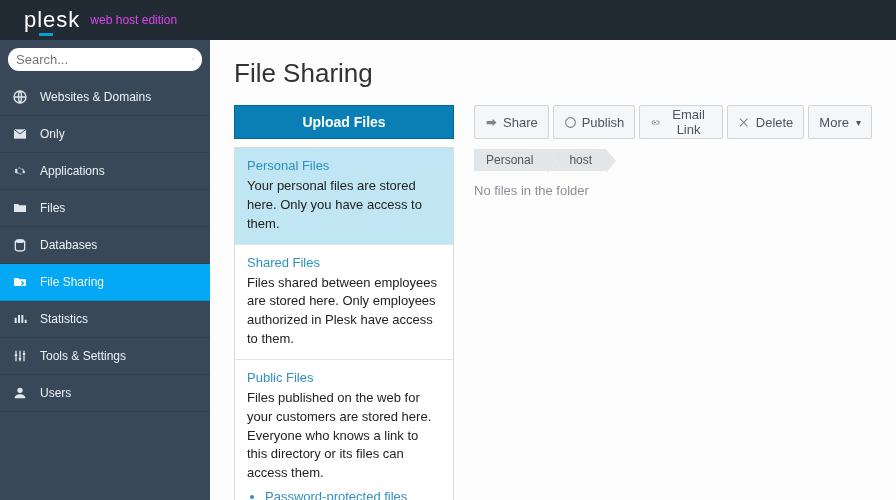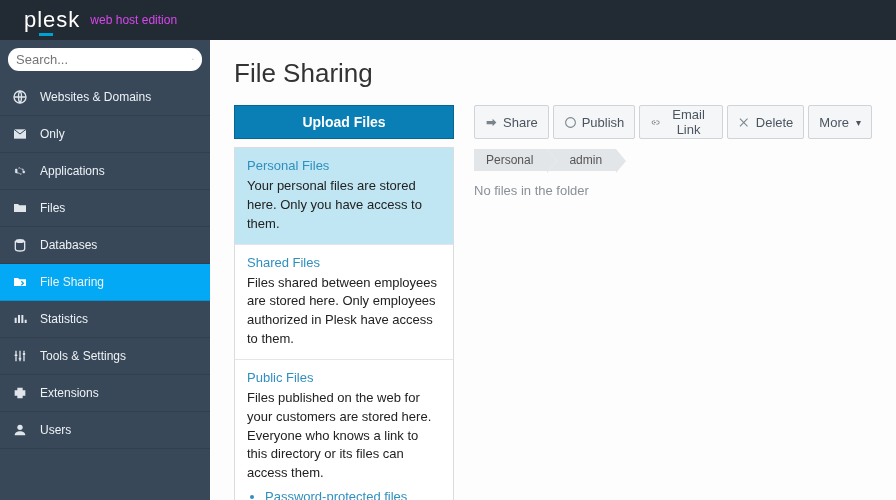--- a/index.html
+++ b/index.html
@@ -129,28 +129,20 @@
               <circle cx="6" cy="11" r="2" fill="#dfe5ea"></circle>
               <circle cx="12" cy="16" r="2" fill="#dfe5ea"></circle>
               <circle cx="18" cy="9" r="2" fill="#dfe5ea"></circle>
             </svg>
           </span>
           <span>Tools &amp; Settings</span>
         </li>
         <li class="nav-item">
           <span class="nav-icon">
             <svg viewBox="0 0 24 24">
-              <path d="M4 8h4V4h8v4h4v8h-4v4H8v-4H4z" fill="#dfe5ea"></path>
-            </svg>
-          </span>
-          <span>Extensions</span>
-        </li>
-        <li class="nav-item">
-          <span class="nav-icon">
-            <svg viewBox="0 0 24 24">
               <circle cx="12" cy="8" r="4" fill="#dfe5ea"></circle>
               <path d="M4 20c0-4 4-6 8-6s8 2 8 6" fill="#dfe5ea"></path>
             </svg>
           </span>
           <span>Users</span>
         </li>
       </ul>
   </aside>
 
   <main class="main">
@@ -200,19 +192,19 @@
               </svg>
               <span>Delete</span>
             </button>
           <button class="tool-btn">
               <span>More</span>
               <span class="caret">▾</span>
             </button>
         </div>
         <div class="breadcrumb">
             <span class="crumb">Personal</span>
-            <span class="crumb">admin</span>
+            <span class="crumb">host</span>
           </div>
         <div class="empty">No files in the folder</div>
       </div>
     </div>
   </main>
 </div>
 
 </body></html>

